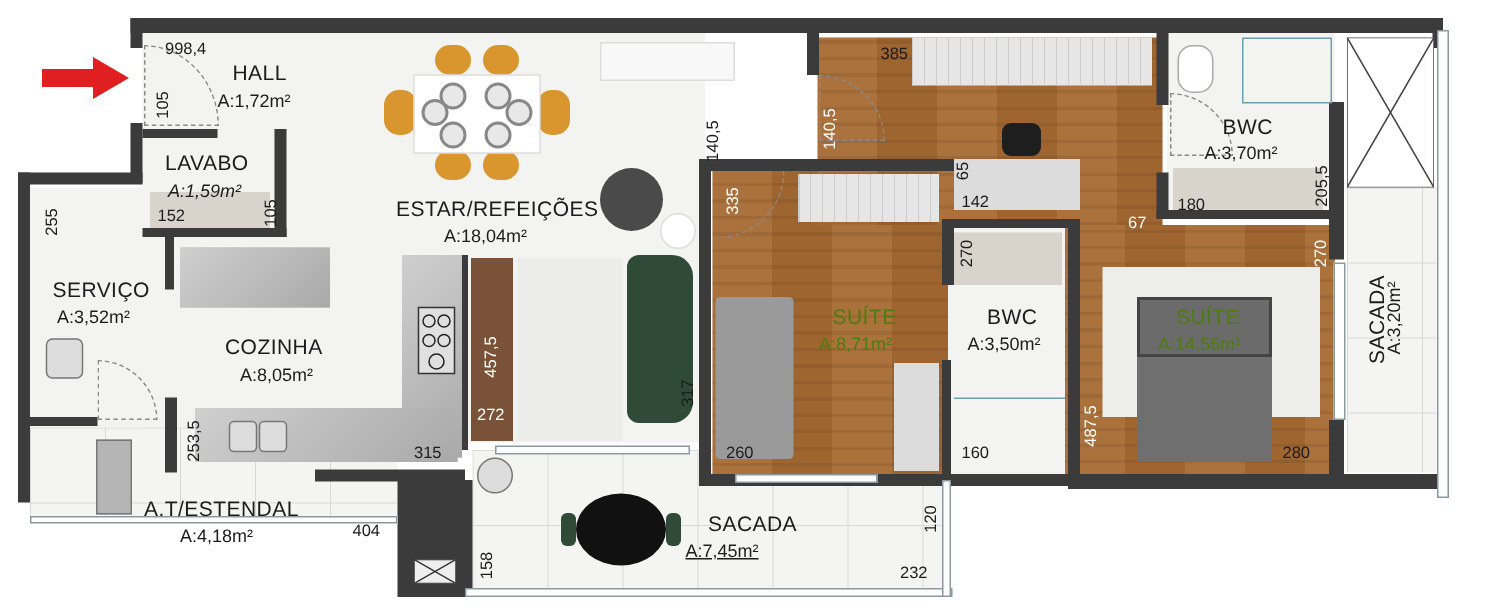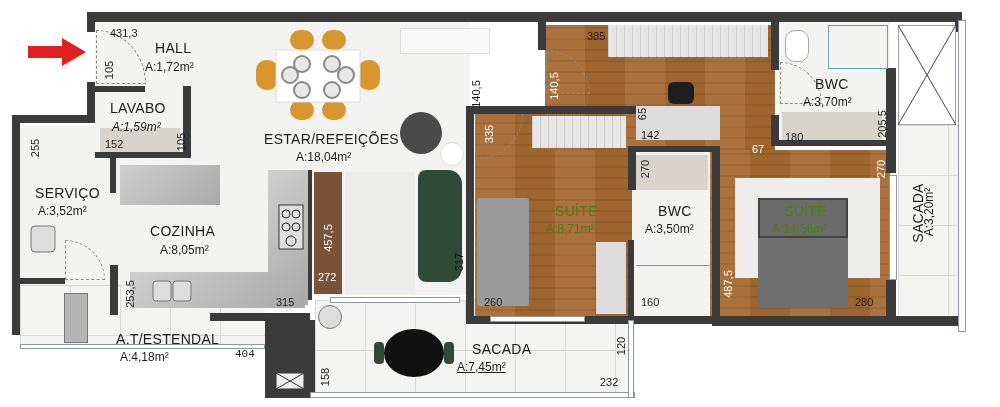--- a/index.html
+++ b/index.html
@@ -186,49 +186,49 @@
 
   <div class="room-name" style="left:264px;top:131px;">ESTAR/REFEIÇÕES</div>
   <div class="room-area" style="left:296px;top:150px;">A:18,04m²</div>
 
   <div class="room-name" style="left:35px;top:185px;">SERVIÇO</div>
   <div class="room-area" style="left:38px;top:204px;">A:3,52m²</div>
 
   <div class="room-name" style="left:150px;top:223px;">COZINHA</div>
   <div class="room-area" style="left:160px;top:243px;">A:8,05m²</div>
 
-  <div class="room-name" style="left:96px;top:331px;margin-left:20px;">A.T/ESTENDAL</div>
+  <div class="room-name" style="left:96px;top:331px;">A.T/ESTENDAL</div>
   <div class="room-area" style="left:120px;top:350px;">A:4,18m²</div>
 
   <div class="room-name" style="left:472px;top:341px;">SACADA</div>
   <div class="room-area" style="left:457px;top:360px;text-decoration:underline;">A:7,45m²</div>
 
   <div class="room-name light" style="left:555px;top:203px;">SUÍTE</div>
   <div class="room-area light" style="left:546px;top:222px;">A:8,71m²</div>
 
   <div class="room-name" style="left:658px;top:203px;">BWC</div>
   <div class="room-area" style="left:645px;top:222px;">A:3,50m²</div>
 
   <div class="room-name light" style="left:784px;top:203px;">SUÍTE</div>
   <div class="room-area light" style="left:772px;top:222px;">A:14,56m²</div>
 
   <div class="room-name" style="left:815px;top:76px;">BWC</div>
   <div class="room-area" style="left:803px;top:95px;">A:3,70m²</div>
 
   <div class="room-name vert" style="left:888px;top:205px;">SACADA</div>
   <div class="room-area vert" style="left:905px;top:205px;">A:3,20m²</div>
 
-  <div class="dim" style="left:110px;top:27px;">431,3</div>
+  <div class="dim" style="left:110px;top:27px;">998,4</div>
   <div class="dim vert" style="left:100px;top:64px;">105</div>
   <div class="dim vert" style="left:172px;top:136px;">105</div>
   <div class="dim" style="left:105px;top:138px;">152</div>
   <div class="dim vert" style="left:26px;top:142px;">255</div>
   <div class="dim vert" style="left:116px;top:288px;">253,5</div>
   <div class="dim" style="left:276px;top:296px;">315</div>
-  <div class="dim" style="left:235px;top:348px;font-family:Liberation Mono, monospace;">404</div>
+  <div class="dim" style="left:235px;top:348px;">404</div>
   <div class="dim vert" style="left:316px;top:371px;">158</div>
   <div class="dim vert light" style="left:314px;top:232px;">457,5</div>
   <div class="dim light" style="left:318px;top:271px;">272</div>
   <div class="dim vert" style="left:450px;top:256px;">317</div>
   <div class="dim vert" style="left:462px;top:88px;">140,5</div>
   <div class="dim vert light" style="left:540px;top:80px;">140,5</div>
   <div class="dim vert light" style="left:480px;top:128px;">335</div>
   <div class="dim" style="left:551px;top:30px;margin-left:36px;">385</div>
   <div class="dim vert" style="left:636px;top:108px;">65</div>
   <div class="dim" style="left:641px;top:129px;">142</div>

